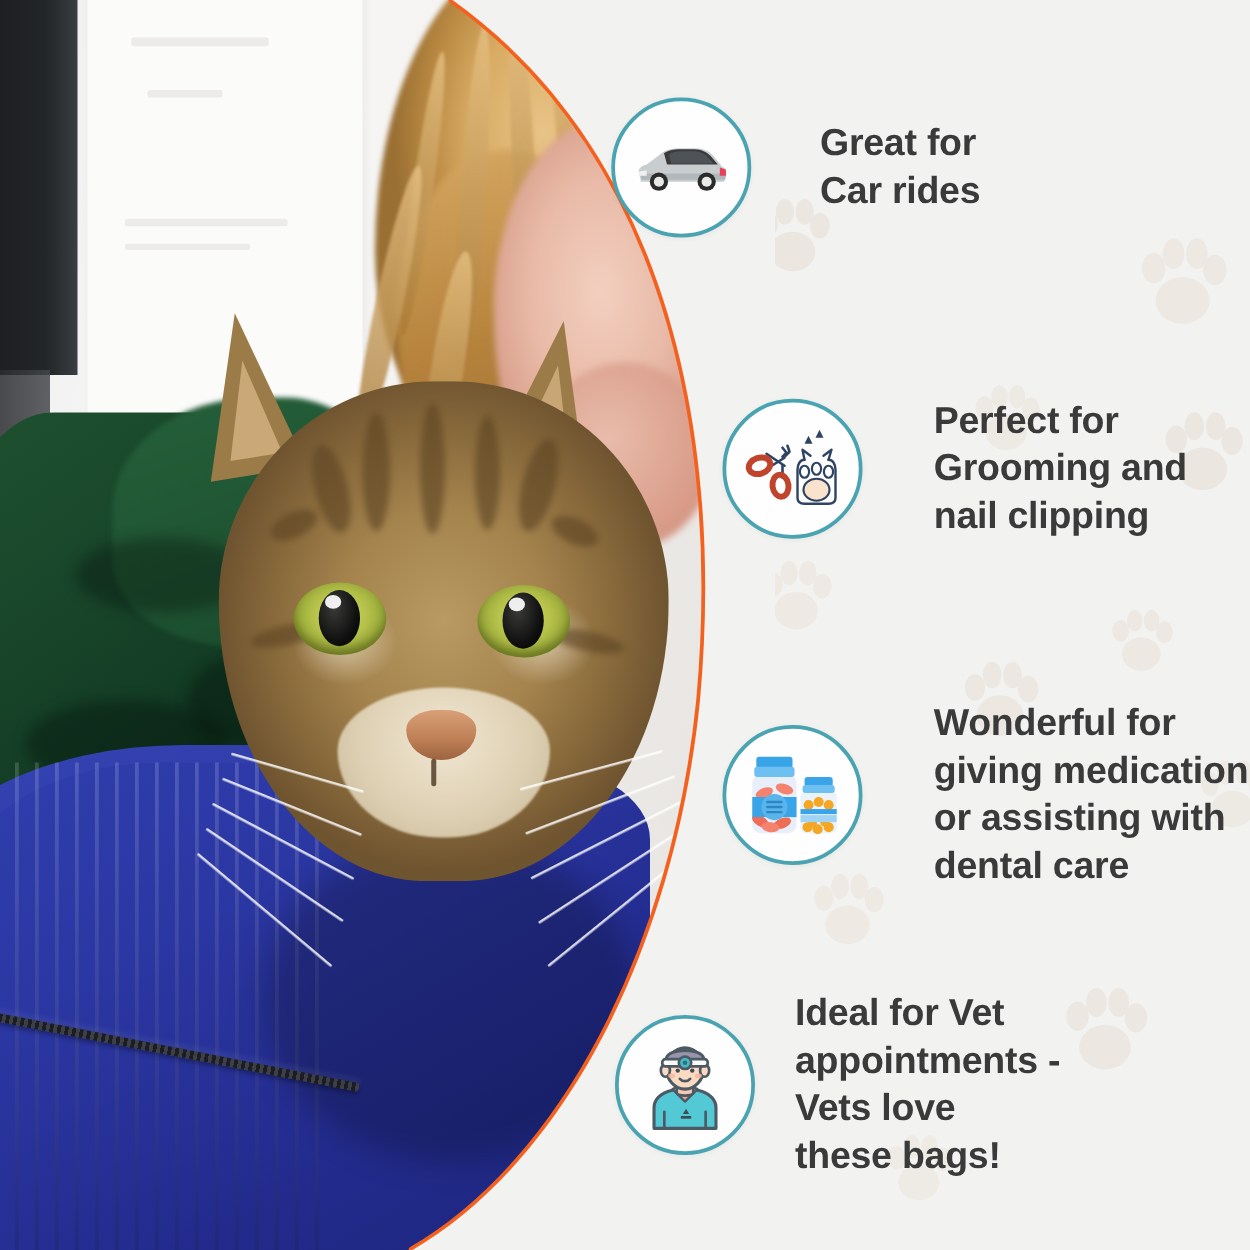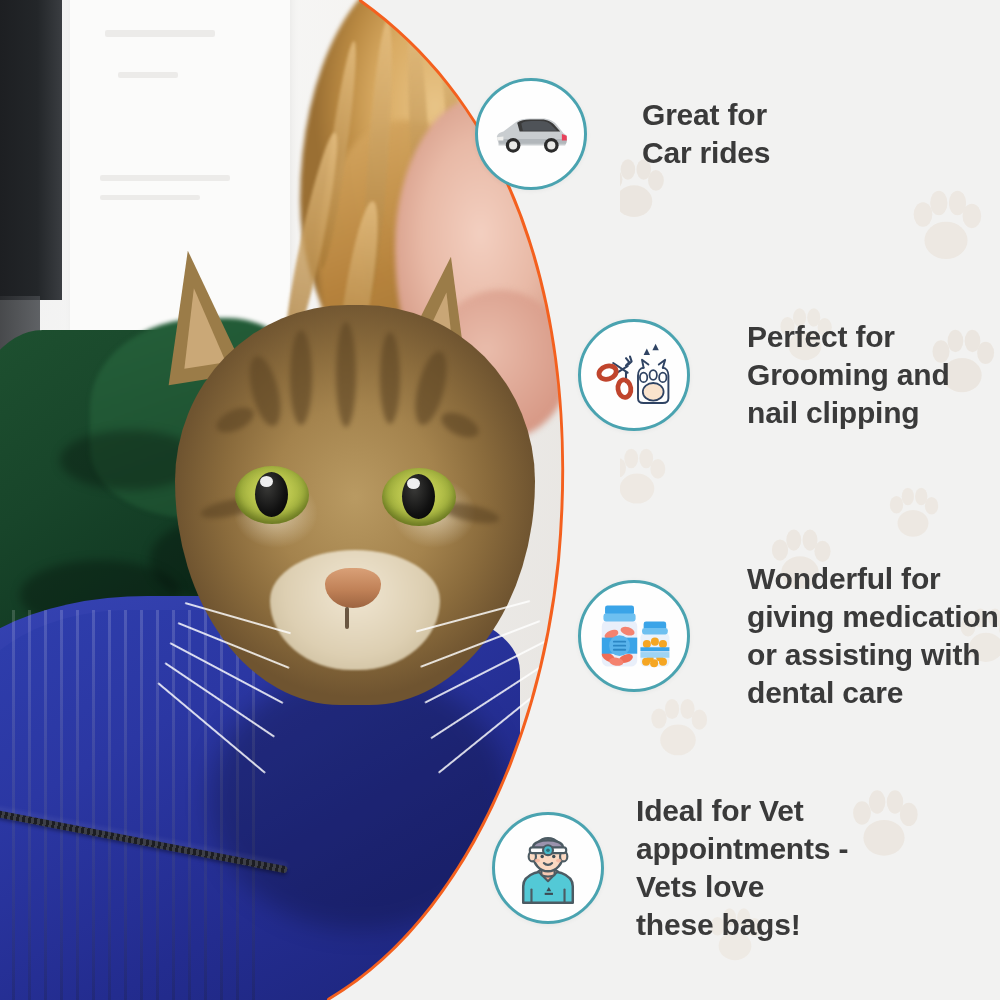--- a/index.html
+++ b/index.html
@@ -179,21 +179,21 @@
     background:#fefefe;border:3px solid #4aa3b0;
     display:flex;align-items:center;justify-content:center;
     box-sizing:border-box;flex:0 0 auto;
     box-shadow:0 1px 5px rgba(0,0,0,.05);
   }
   .f-text{
     color:#3a3a3a;
     font-size:30px;line-height:1.27;font-weight:700;
     letter-spacing:-.2px;white-space:pre-line;
   }
-  #f1{left:475px;top:78px;}
+  #f1{left:489px;top:78px;}
   #f1 .f-text{margin-left:55px;}
   #f2{left:578px;top:318px;}
   #f2 .f-text{margin-left:57px;}
   #f3{left:578px;top:560px;}
   #f3 .f-text{margin-left:57px;}
   #f4{left:492px;top:792px;}
   #f4 .f-text{margin-left:32px;}
 </style>
 </head>
 <body>

